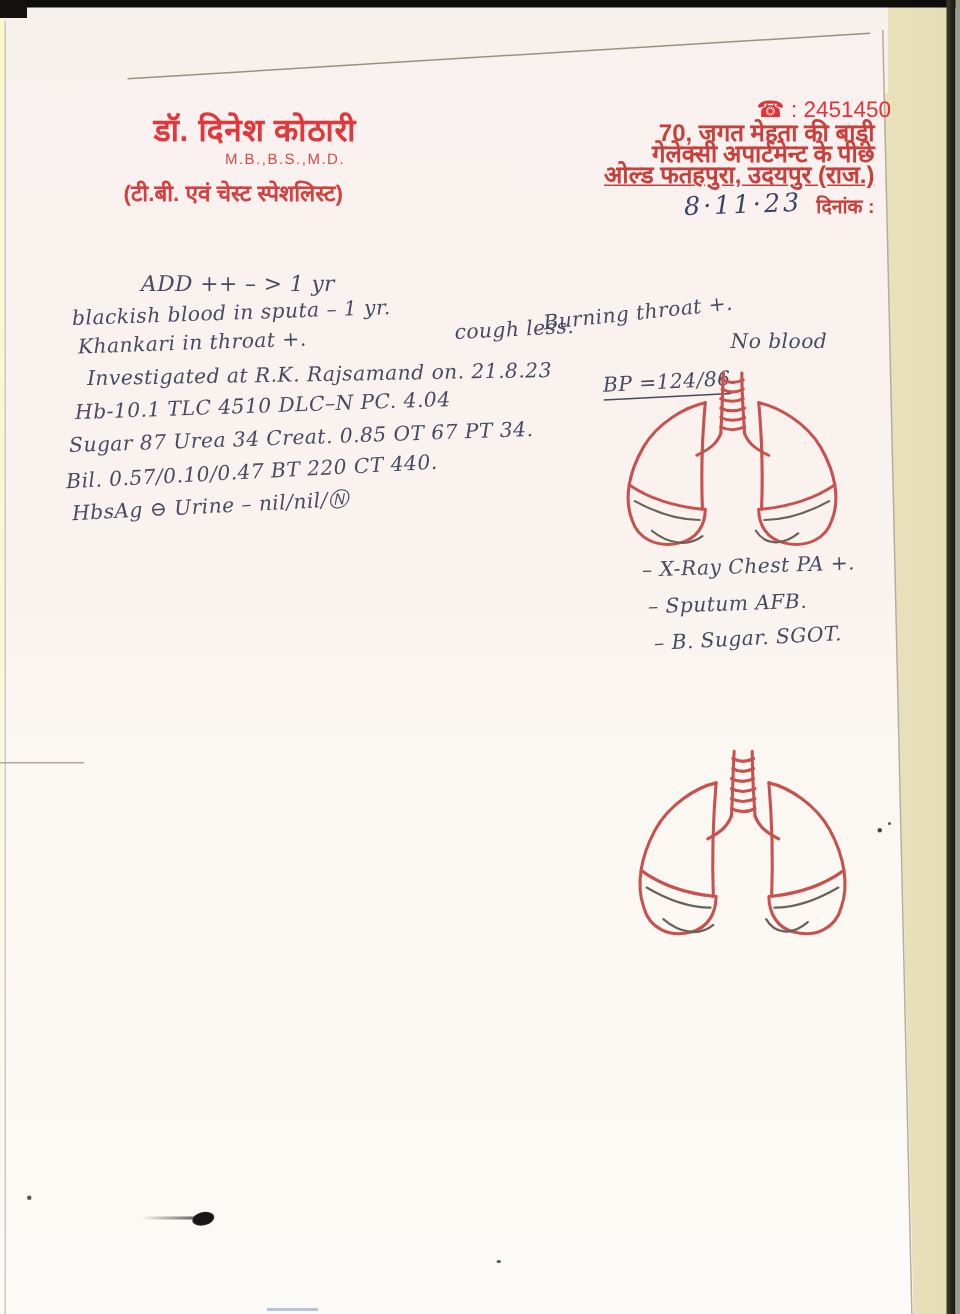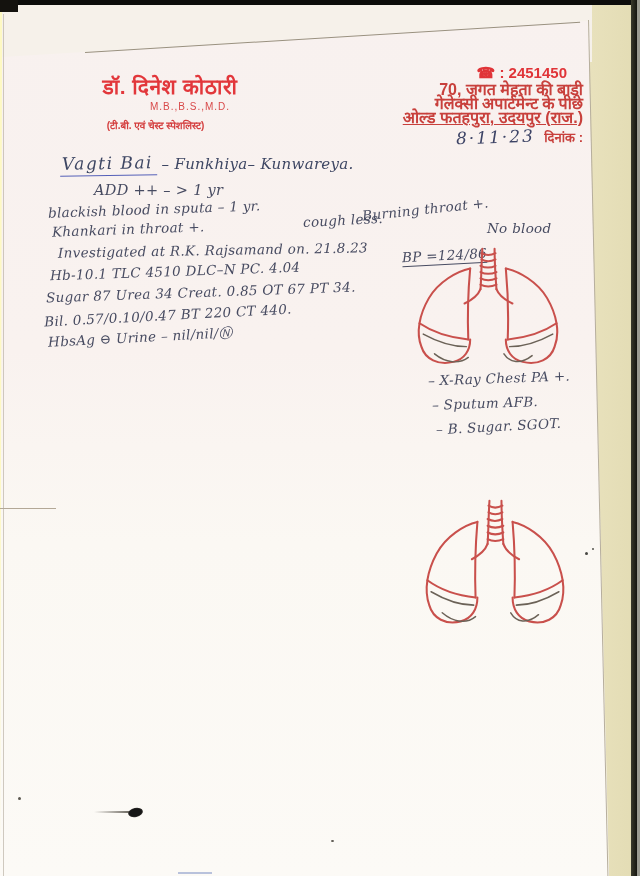--- a/index.html
+++ b/index.html
@@ -21,23 +21,23 @@
   .edge-left{left:3px;top:14px;width:1px;height:862px;background:#bcb4a8;opacity:.7;}
   .strip-top{left:0;top:0;width:640px;height:5px;background:#0d0d0b;}
   .corner-tl{left:0;top:0;width:18px;height:12px;background:#14120e;}
   .dark-right{left:631px;top:0;width:6px;height:876px;
               background:linear-gradient(90deg,#3a3a2c,#15150f);}
   .gray-rightmost{left:637px;top:0;width:3px;height:876px;background:#9a9a90;}
   .doc-name{left:55px;top:72px;width:230px;text-align:center;font-weight:bold;
             font-size:21px;letter-spacing:.5px;color:#e2373b;}
   .degrees{left:90px;top:101px;width:200px;text-align:center;font-size:10px;
            color:#d84a4a;letter-spacing:1px;}
-  .specialty{left:38px;top:118px;width:235px;text-align:center;font-size:10px;
+  .specialty{left:38px;top:118px;width:235px;text-align:center;font-size:15px;
              font-weight:bold;color:#d43f3f;}
-  .phone-row{right:73px;top:64px;font-size:15px;font-weight:bold;color:#e03438;text-align:center;}
+  .phone-row{right:46px;top:64px;font-size:15px;font-weight:normal;color:#e03438;text-align:center;}
   .addr{right:57px;text-align:right;font-size:16px;font-weight:bold;color:#c8403c;line-height:14px;}
   .a1{top:83px;} .a2{top:97px;font-family:Liberation Serif, serif;} .a3{top:111px;text-decoration:underline;}
   .date-row{right:57px;top:128px;text-align:right;font-size:13px;font-weight:bold;color:#c8403c;}
   
   .hw{position:absolute;font-family:"DejaVu Serif","Liberation Serif",serif;font-style:italic;
       color:#474b61;font-size:13.5px;white-space:nowrap;letter-spacing:.3px;}
   .hw-date{font-size:17px;letter-spacing:2px;transform:rotate(-2deg);color:#3d4466;}
   .pname{font-size:17px;letter-spacing:1.5px;color:#3d4663;border-bottom:1.6px solid #5560b8;
          padding:0 4px 2px 2px;display:inline-block;transform:rotate(-1deg);}
   .pplace{font-size:15px;color:#3d4663;}
@@ -75,24 +75,20 @@
     <span>2451450</span>
   </div>
   <div class="abs addr a1">70, जगत मेहता की बाड़ी</div>
   <div class="abs addr a2">गेलेक्सी अपार्टमेन्ट के पीछे</div>
   <div class="abs addr a3">ओल्ड फतहपुरा, उदयपुर (राज.)</div>
   <div class="abs date-row">
     <span>दिनांक :</span>
   </div>
   <div class="hw hw-date" style="left:456px;top:127px;">8·11·23</div>
 
-  <div class="hw" style="left:60px;top:153px;">
-    <span class="pname">Vagti Bai</span>
-    <span class="pplace">–  Funkhiya– Kunwareya.</span>
-  </div>
   <div class="hw" style="left:52px;top:182px;font-size:14.5px;margin-left:42px;">ADD ++ –   &gt; 1 yr</div>
   <div class="hw" style="left:48px;top:201px;transform:rotate(-2deg);">blackish blood in sputa – 1 yr.</div>
   <div class="hw" style="left:52px;top:221px;transform:rotate(-2deg);">Khankari in throat +.</div>
   <div class="hw" style="left:303px;top:212px;transform:rotate(-3deg);">cough less.</div>
   <div class="hw" style="left:362px;top:201px;transform:rotate(-6deg);">Burning throat +.</div>
   <div class="hw" style="left:487px;top:220px;">No blood</div>
   <div class="hw" style="left:58px;top:242px;transform:rotate(-1deg);">Investigated at R.K. Rajsamand on. 21.8.23</div>
   <div class="hw" style="left:402px;top:247px;transform:rotate(-3deg);"><span class="u-ink">BP =124/86</span></div>
   <div class="hw" style="left:50px;top:263px;transform:rotate(-2deg);">Hb-10.1   TLC 4510   DLC–N   PC. 4.04</div>
   <div class="hw" style="left:46px;top:284px;transform:rotate(-2deg);">Sugar 87  Urea 34  Creat. 0.85   OT 67  PT 34.</div>

